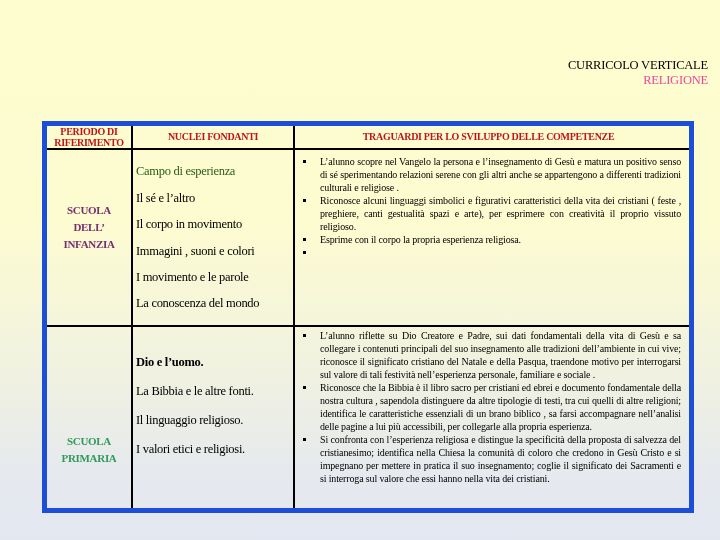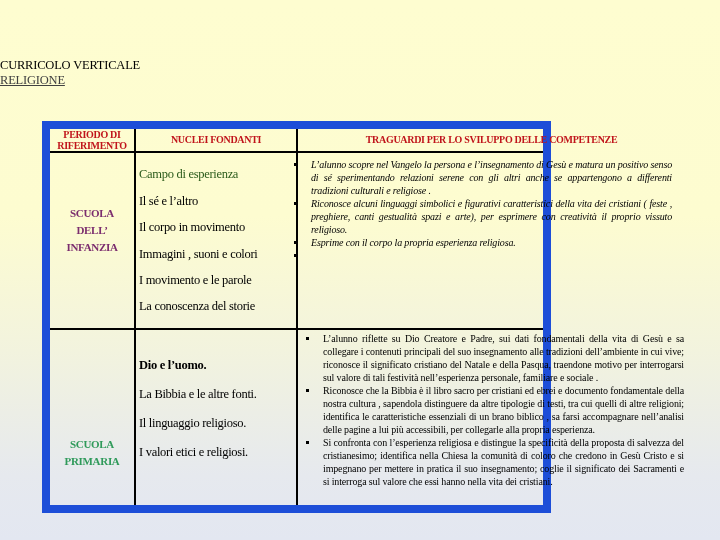--- a/index.html
+++ b/index.html
@@ -13,35 +13,35 @@
       position: relative;
       font-family: "Liberation Serif", serif;
       background: linear-gradient(to bottom, #fefdd0 0%, #fdfcd0 40%, #f2f3de 65%, #e6e9ee 88%, #e3e7f1 100%);
       color: #000;
     }
     .title-block {
       position: absolute;
       top: 58px;
       left: 0;
       width: 708px;
-      text-align: left;
+      text-align: right;
       font-size: 12.5px;
       line-height: 15px;
       letter-spacing: -0.2px;
     }
     .title-main { color: #000; }
-    .title-sub { color: #404040; text-decoration: underline; }
+    .title-sub { color: #ec4899; }
 
     .tbl {
       position: absolute;
       left: 42px;
       top: 121px;
-      width: 509px;
+      width: 652px;
       height: 392px;
-      border: 8px solid #1d4ed8;
+      border: 5px solid #1d4ed8;
       box-sizing: border-box;
     }
     .vline {
       position: absolute;
       top: 0;
       bottom: 0;
       width: 2px;
       background: #000;
     }
     .hline {
@@ -132,23 +132,23 @@
     <div>SCUOLA</div>
     <div>DELL’</div>
     <div>INFANZIA</div>
   </div>
   <div class="nucleus-list" style="left:89px; top:38px; width:155px;">
     <div class="ni field" style="top:0px;">Campo di esperienza</div>
     <div class="ni" style="top:27px;">Il sé e l’altro</div>
     <div class="ni" style="top:53px;">Il corpo in movimento</div>
     <div class="ni" style="top:80px;">Immagini , suoni e colori</div>
     <div class="ni" style="top:106px;">I movimento e le parole</div>
-    <div class="ni" style="top:132px;">La conoscenza del storie</div>
+    <div class="ni" style="top:132px;">La conoscenza del mondo</div>
   </div>
-  <ul class="goals" style="left:240px; top:29px; width:382px;font-style:italic;">
+  <ul class="goals" style="left:252px; top:29px; width:382px;">
     <li><span class="bullet"></span><span>L’alunno scopre nel Vangelo la persona e l’insegnamento di Gesù e matura un positivo senso di sé sperimentando relazioni serene con gli altri anche se appartengono a differenti tradizioni culturali e religiose .</span></li>
     <li><span class="bullet"></span><span>Riconosce alcuni linguaggi simbolici e figurativi caratteristici della vita dei cristiani ( feste , preghiere, canti gestualità spazi e arte), per esprimere con creatività il proprio vissuto religioso.</span></li>
     <li><span class="bullet"></span><span>Esprime con il corpo la propria esperienza religiosa.</span></li>
     <li><span class="bullet"></span></li>
   </ul>
 
   <div class="school primaria" style="left:0; width:84px; top:307px;">
     <div>SCUOLA</div>
     <div>PRIMARIA</div>
   </div>

